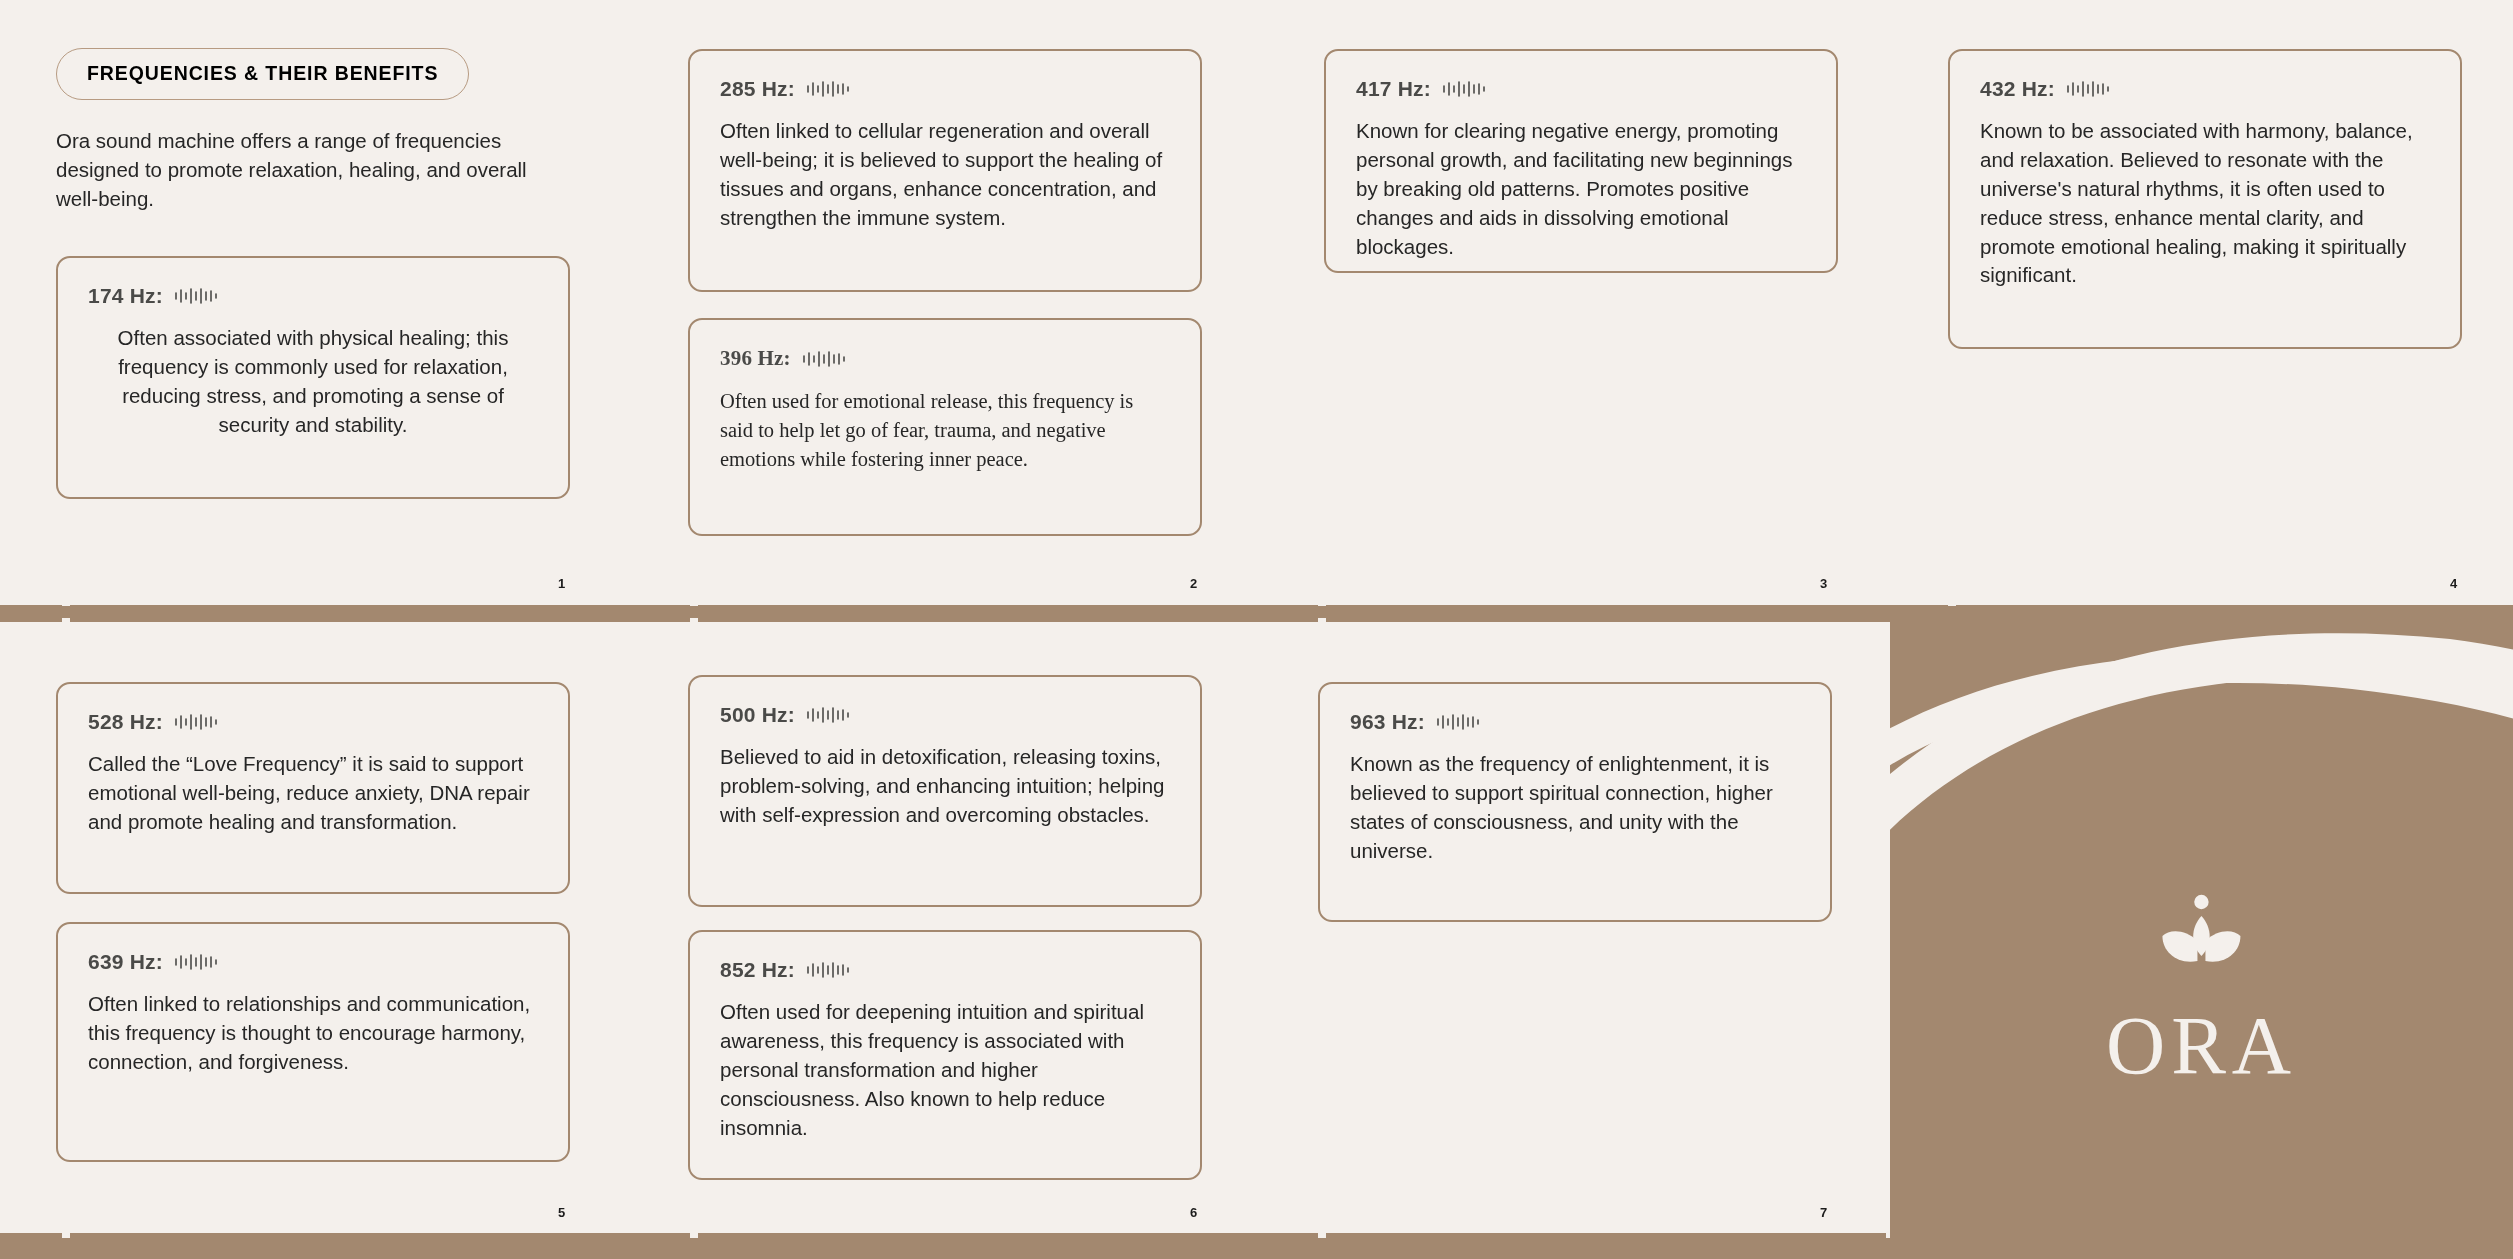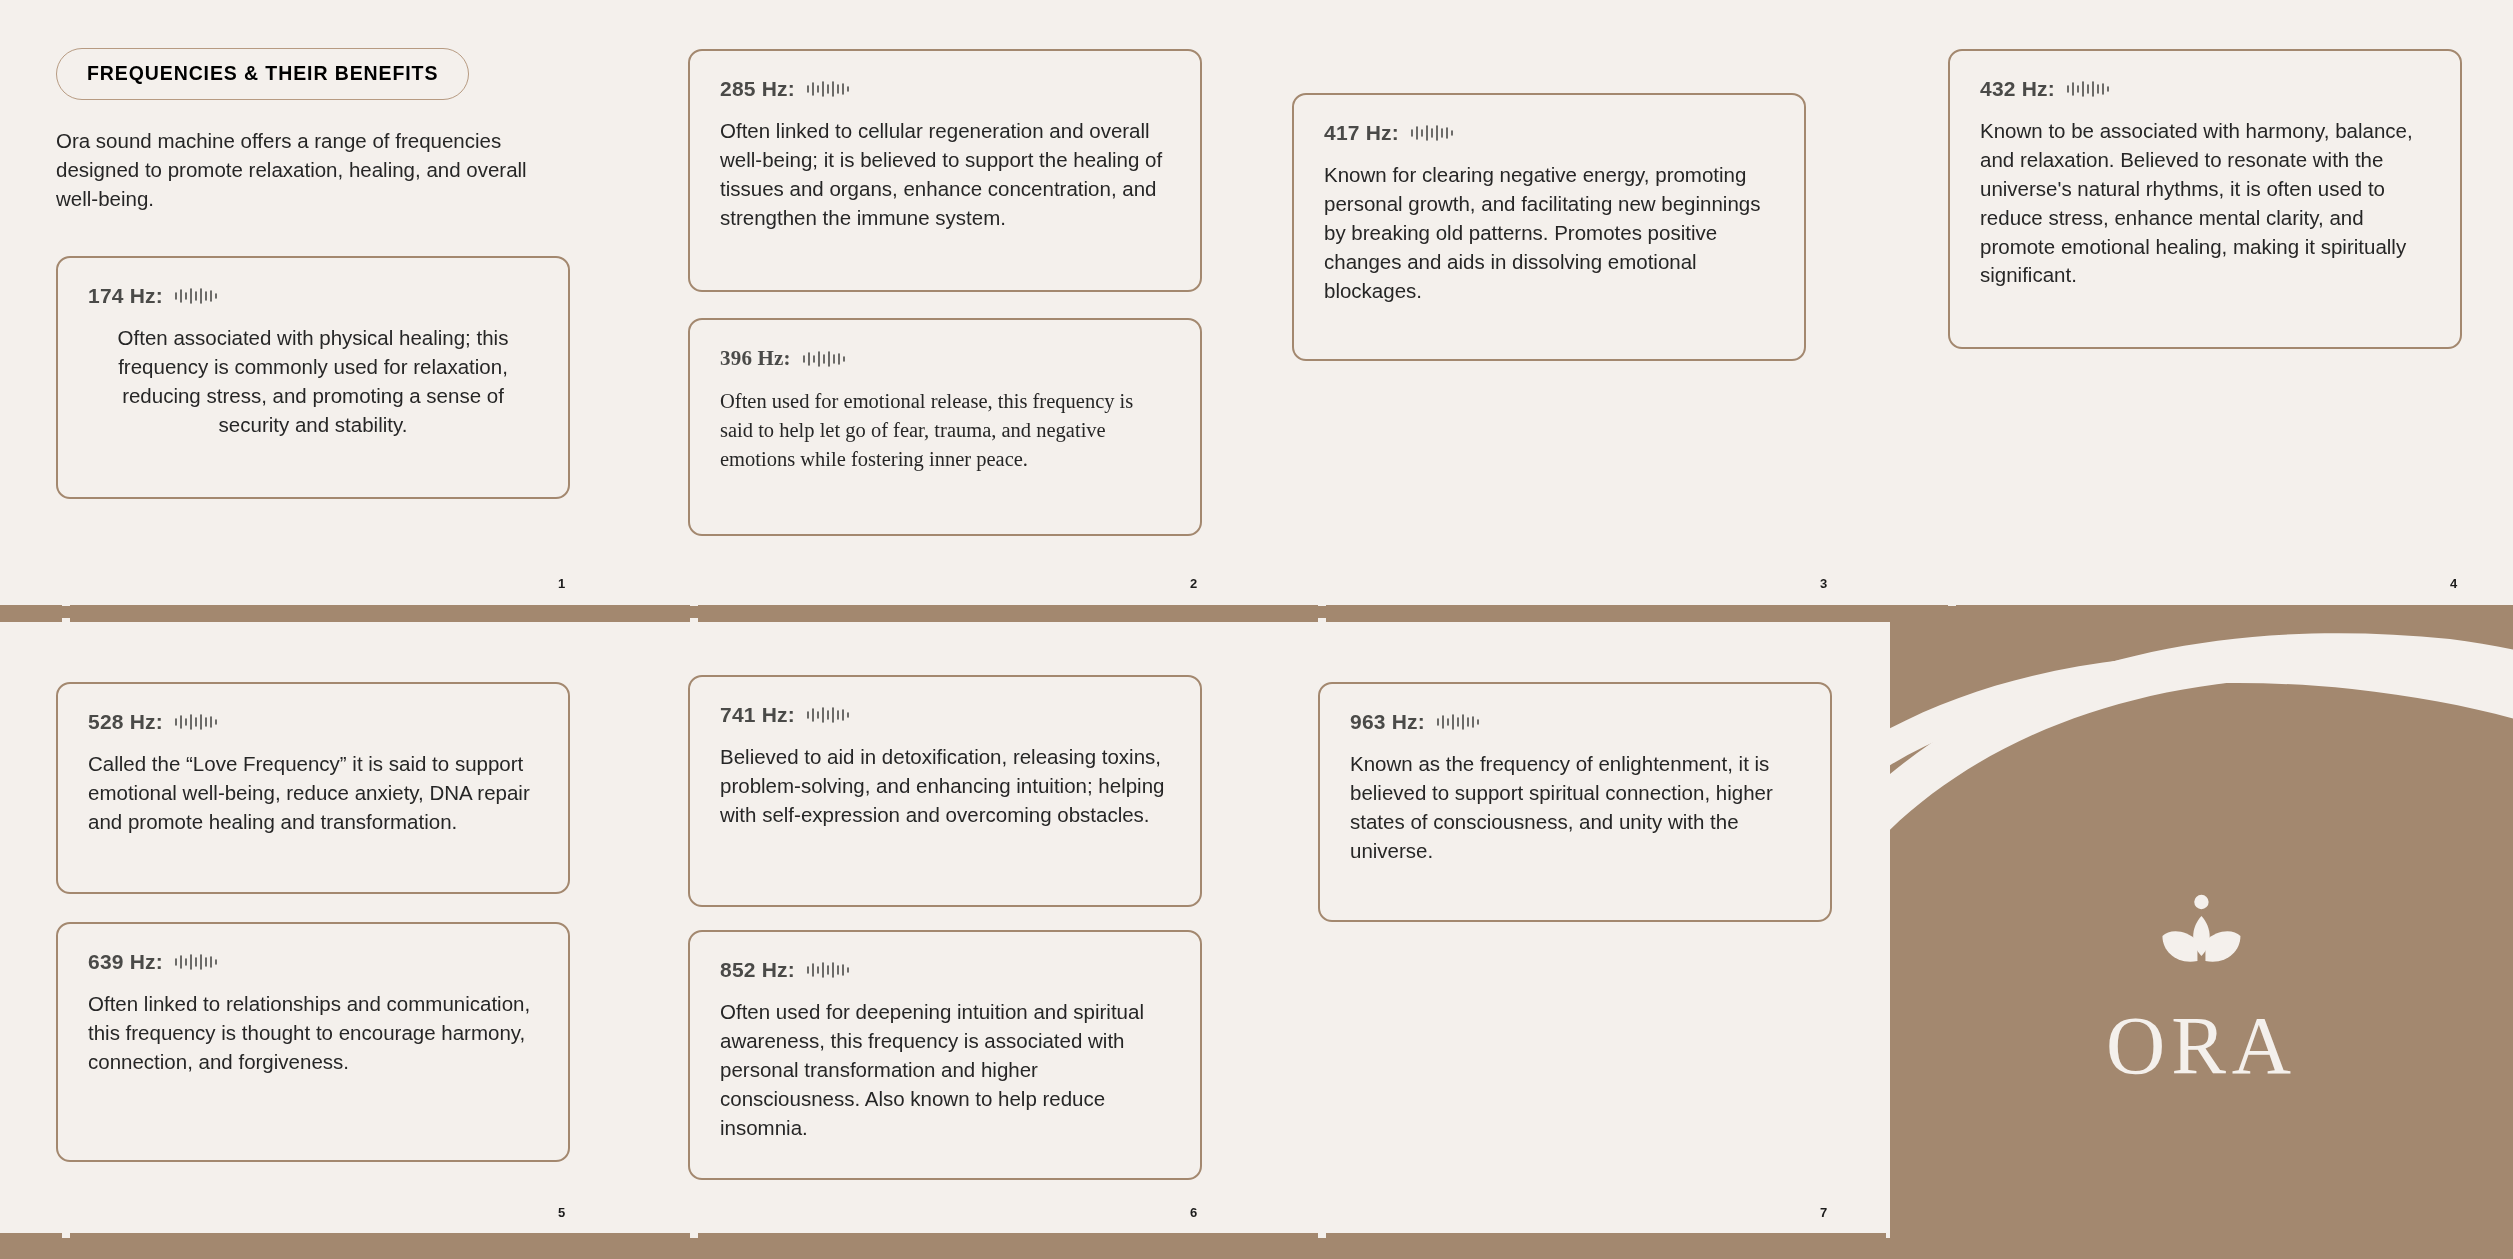--- a/index.html
+++ b/index.html
@@ -190,21 +190,21 @@
             <line x1="27" y1="3" x2="27" y2="17"></line>
           <line x1="32" y1="6" x2="32" y2="14"></line>
             <line x1="37" y1="5" x2="37" y2="15"></line>
           <line x1="42" y1="8" x2="42" y2="12"></line>
         </g>
       </svg>
     </div>
     <div class="card-body">Often used for emotional release, this frequency is said to help let go of fear, trauma, and negative emotions while fostering inner peace.</div>
   </div>
 
-  <div class="card" style="left:1292px;top:49px;   width:514px;  height:268px;margin-top:44px;">
+  <div class="card" style="left:1324px;top:49px;   width:514px;  height:224px;">
     <div class="card-head">
       <span class="hz">417 Hz:</span>
       <svg class="wave" width="46" height="20" viewBox="0 0 46 20">
         <g stroke="#4a4a48" stroke-width="1.6" stroke-linecap="round">
           <line x1="2" y1="7" x2="2" y2="13"></line>
             <line x1="7" y1="4" x2="7" y2="16"></line>
           <line x1="12" y1="7" x2="12" y2="13"></line>
             <line x1="17" y1="3" x2="17" y2="17"></line>
           <line x1="22" y1="6" x2="22" y2="14"></line>
             <line x1="27" y1="3" x2="27" y2="17"></line>
@@ -272,21 +272,21 @@
             <line x1="37" y1="5" x2="37" y2="15"></line>
           <line x1="42" y1="8" x2="42" y2="12"></line>
         </g>
       </svg>
     </div>
     <div class="card-body">Often linked to relationships and communication, this frequency is thought to encourage harmony, connection, and forgiveness.</div>
   </div>
 
   <div class="card" style="left:688px; top:675px;  width:514px;  height:232px;">
     <div class="card-head">
-      <span class="hz">741 Hz:</span>
+      <span class="hz">500 Hz:</span>
       <svg class="wave" width="46" height="20" viewBox="0 0 46 20">
         <g stroke="#4a4a48" stroke-width="1.6" stroke-linecap="round">
           <line x1="2" y1="7" x2="2" y2="13"></line>
             <line x1="7" y1="4" x2="7" y2="16"></line>
           <line x1="12" y1="7" x2="12" y2="13"></line>
             <line x1="17" y1="3" x2="17" y2="17"></line>
           <line x1="22" y1="6" x2="22" y2="14"></line>
             <line x1="27" y1="3" x2="27" y2="17"></line>
           <line x1="32" y1="6" x2="32" y2="14"></line>
             <line x1="37" y1="5" x2="37" y2="15"></line>

